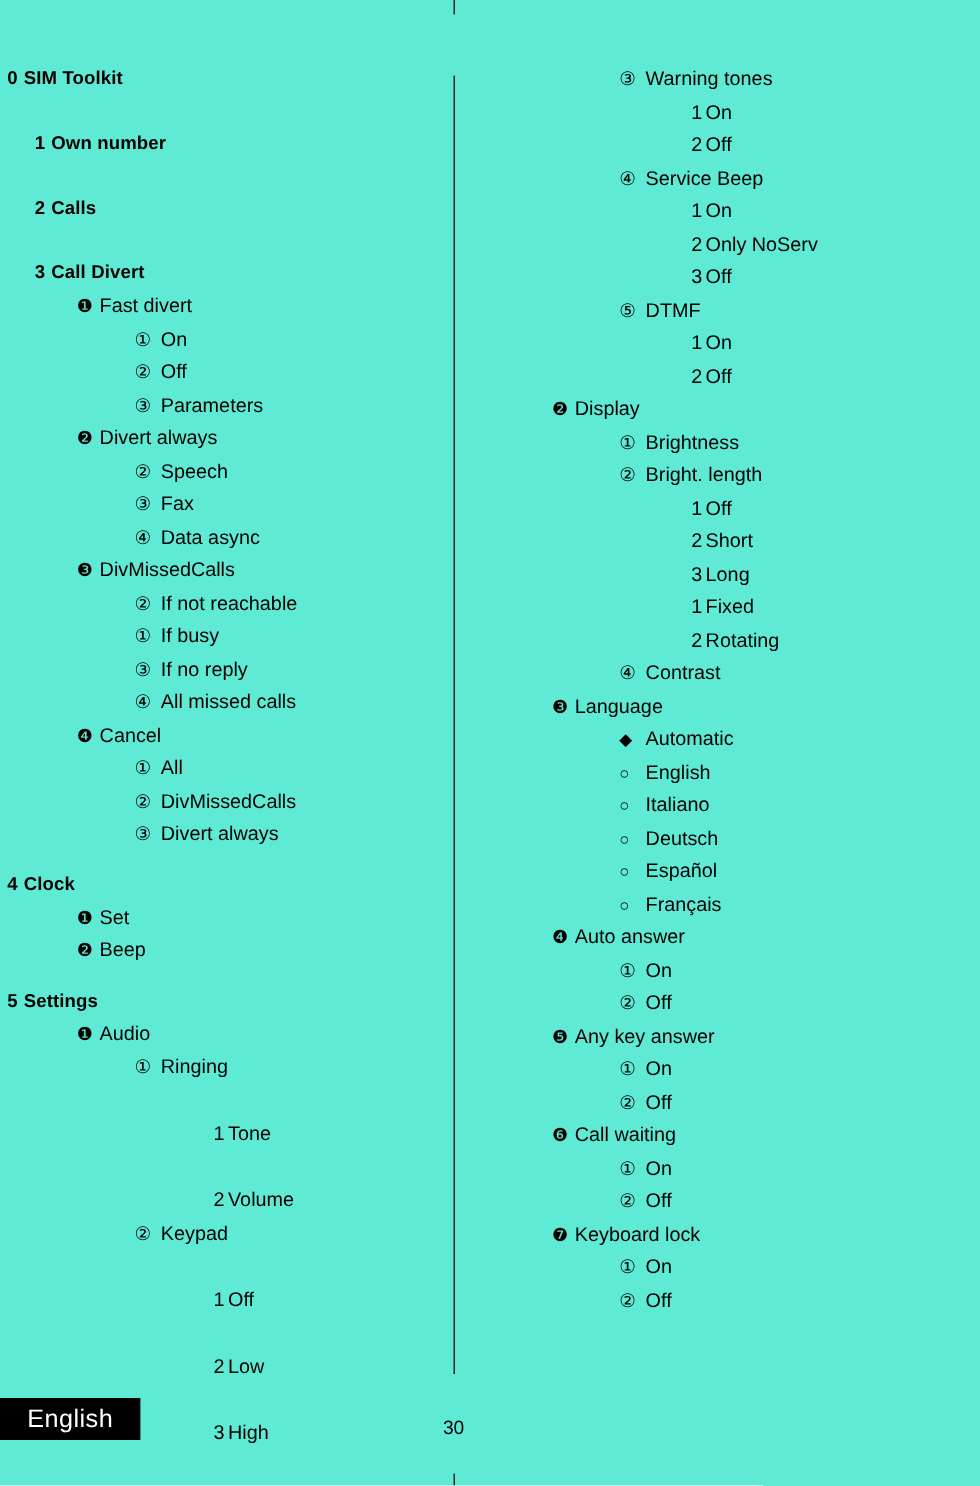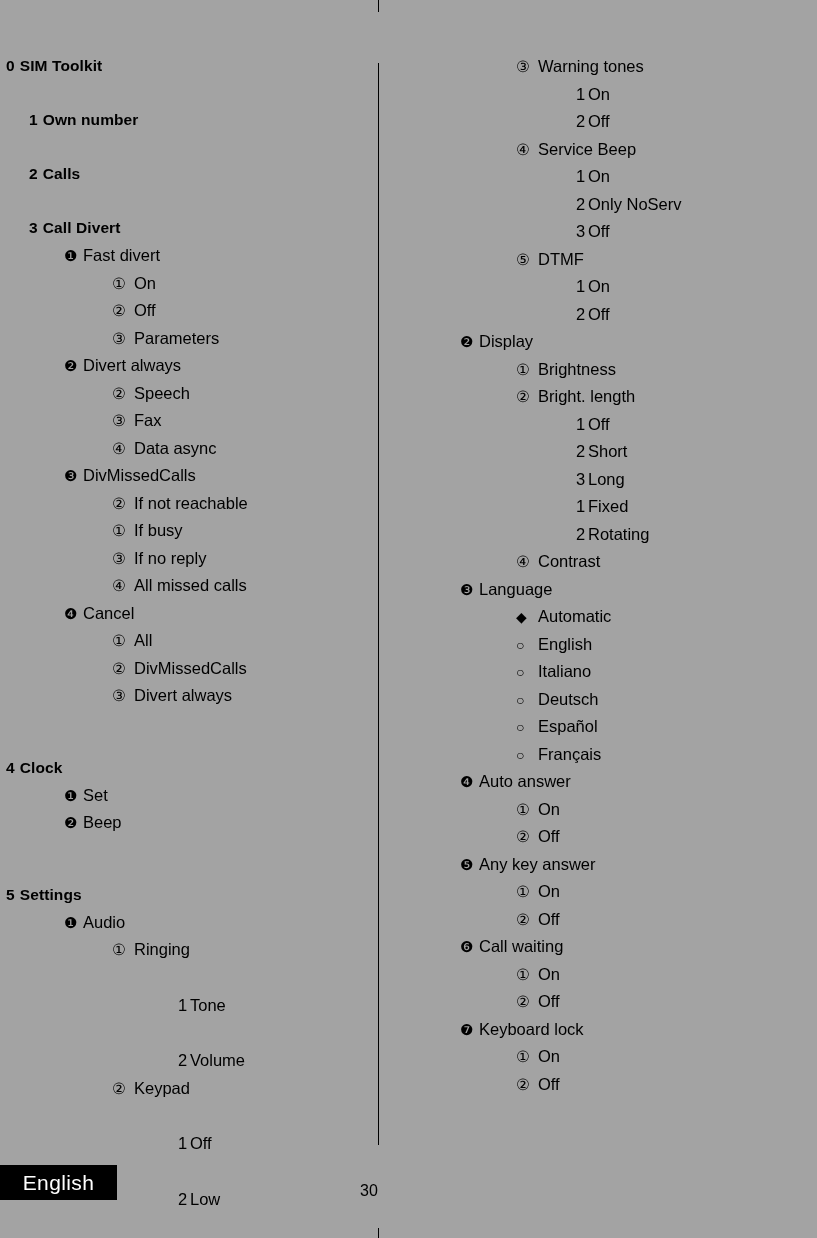--- a/index.html
+++ b/index.html
@@ -10,21 +10,21 @@
   }
   body {
     font-family: "Liberation Sans", sans-serif;
     color: #000000;
   }
   #page {
     position: relative;
     width: 817px;
     height: 1238px;
     overflow: hidden;
-    background: #a3a3a3;
+    background: #5eead4;
   }
 
   
   .crop-mark {
     position: absolute;
     background: #000;
     width: 1px;
   }
   .crop-top    { left: 378px; top: 0px;    height: 12px; }
   .crop-bottom { left: 378px; top: 1228px; height: 10px; }
@@ -117,21 +117,21 @@
   .col-left  .lvl2   { padding-left: 112px; }
   .col-left  .lvl3   { padding-left: 178px; margin-top: 28px; }
 
   
   .col-right .lvl1   { padding-left: 20px; }
   .col-right .lvl2   { padding-left: 76px; }
   .col-right .lvl3   { padding-left: 136px; }
   .col-right .lvlsel { padding-left: 76px; }
 
   
-  .gap-before { margin-top: 45px; }
+  .gap-before { margin-top: 15px; }
   .gap-small  { margin-top: 27px; padding-left: 29px; }
 
   
   .lang-tab {
     position: absolute;
     left: 0px;
     top: 1165px;
     width: 117px;
     height: 35px;
     background: #000000;
@@ -139,20 +139,21 @@
     font-size: 21px;
     line-height: 35px;
     text-align: center;
     letter-spacing: 0.4px;
   }
   .page-no {
     position: absolute;
     left: 360px;
     top: 1182px;
     width: 36px;
+    text-align: center;
     font-size: 16px;
     color: #000;
   }
 </style>
 </head>
 <body>
 
 <div id="page">
 
   <div class="crop-mark crop-top"></div>

